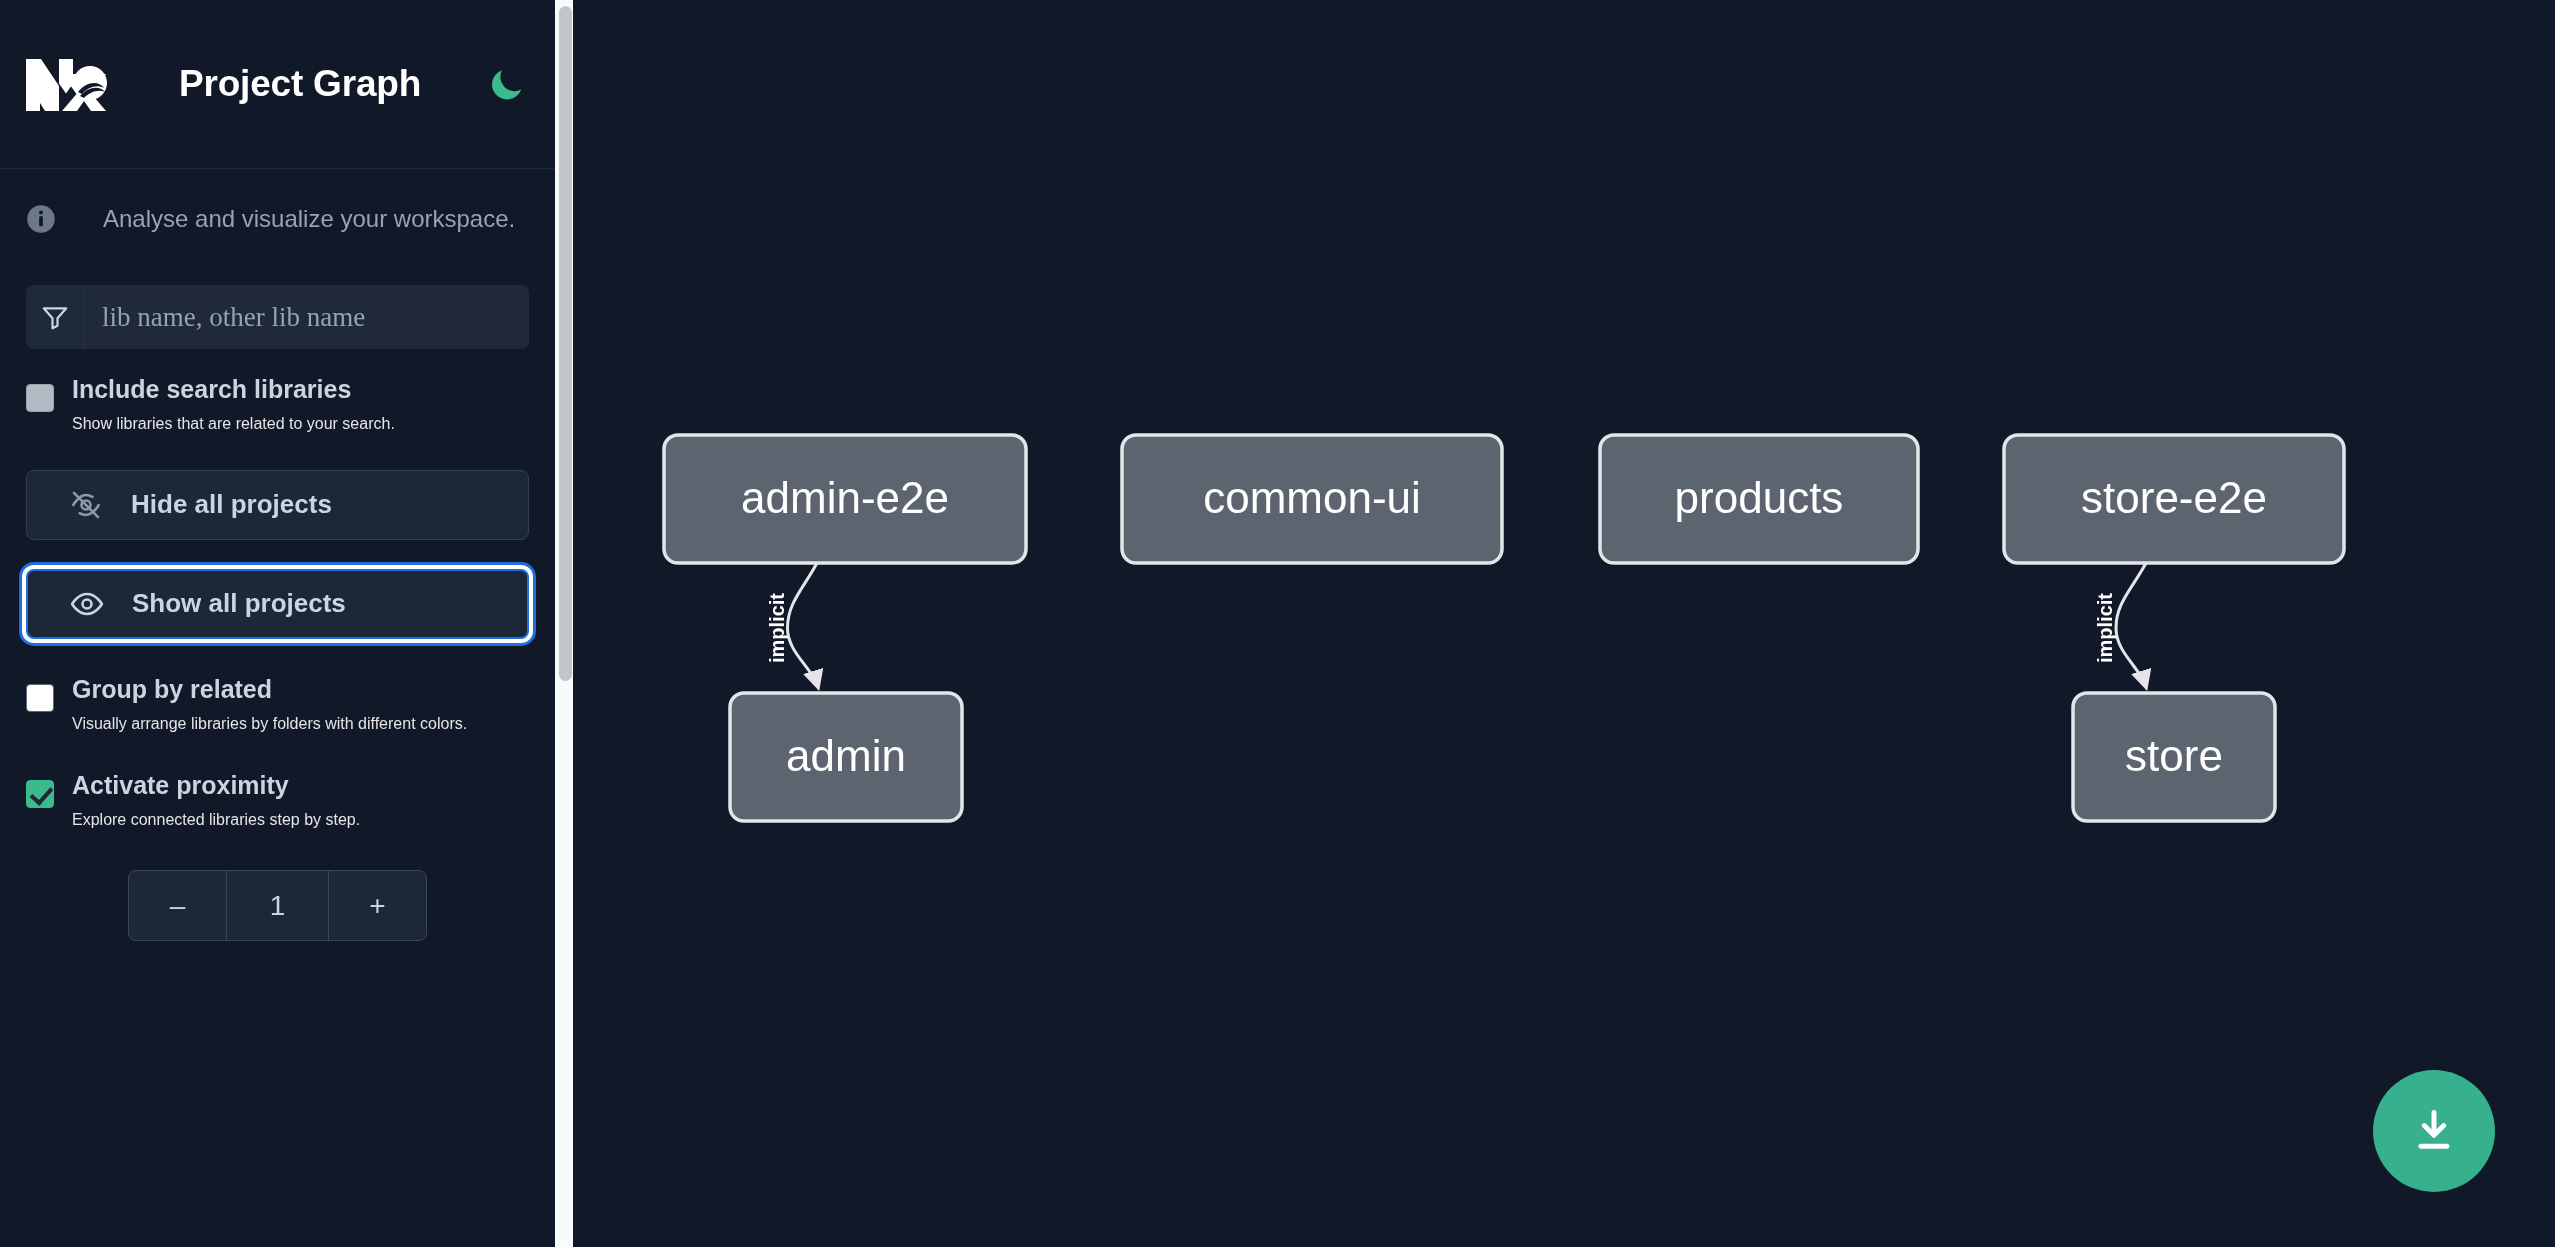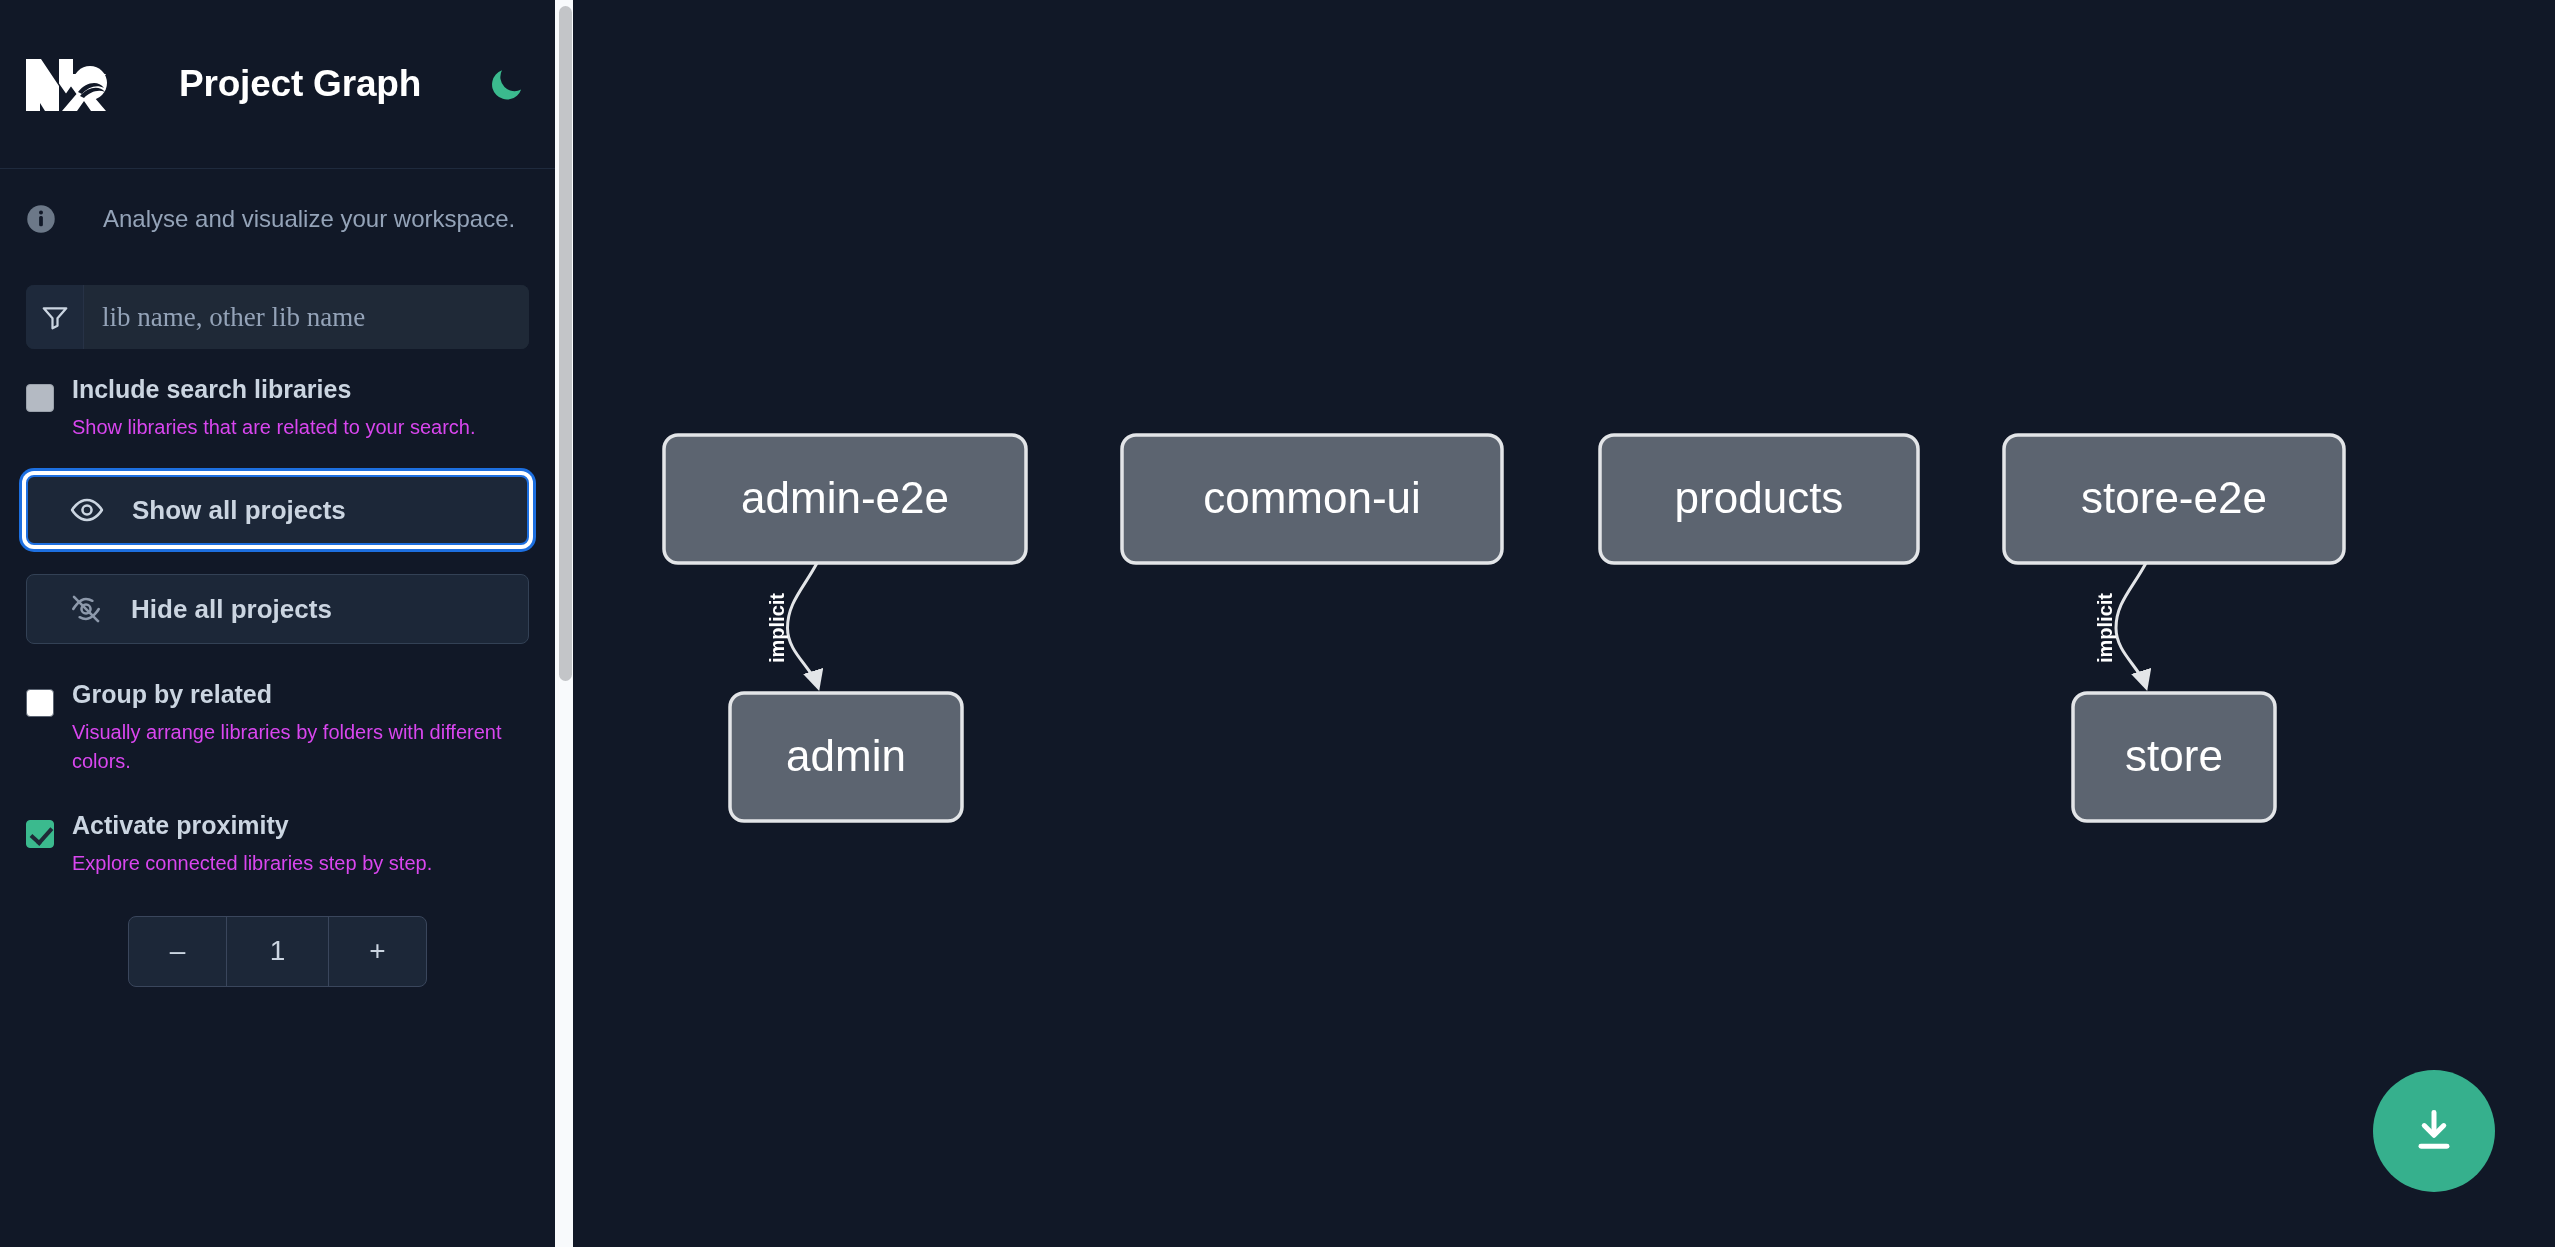--- a/index.html
+++ b/index.html
@@ -149,22 +149,22 @@
   }
   .opt-text { min-width: 0; }
   .opt-title {
     font-size: 25px;
     font-weight: 700;
     color: #cbd5e1;
     line-height: 1.0;
     white-space: nowrap;
   }
   .opt-desc {
-    font-size: 20px;
-    color: #d946ef;
+    font-size: 16px;
+    color: #e5e5e5;
     line-height: 1.42;
     margin-top: 11px;
     max-width: 440px;
   }
 
   
   .btn-stack { margin: 34px 26px 0 26px; }
   .wide-btn {
     width: 503px;
     height: 70px;
@@ -339,39 +339,39 @@
 
     <div class="opt">
       <span class="opt-box cb-gray"></span>
       <span class="opt-text">
         <span class="opt-title" style="display:block">Include search libraries</span>
         <span class="opt-desc" style="display:block">Show libraries that are related to your search.</span>
       </span>
     </div>
 
     <div class="btn-stack">
-      <button class="wide-btn focused">
-        <span class="bicon">
-          <svg width="34" height="34" viewBox="0 0 24 24" fill="none" stroke="#cbd5e1" stroke-width="1.8" stroke-linecap="round" stroke-linejoin="round">
-            <path d="M1.5 12S5.5 5 12 5s10.5 7 10.5 7-4 7-10.5 7S1.5 12 1.5 12Z"></path>
-            <circle cx="12" cy="12" r="3.2"></circle>
-          </svg>
-        </span>
-        <span>Show all projects</span>
-      </button>
       <button class="wide-btn">
         <span class="bicon">
           <svg width="34" height="34" viewBox="0 0 24 24" fill="none" stroke="#8d99ab" stroke-width="1.8" stroke-linecap="round" stroke-linejoin="round">
             <path d="M3 12s4-7 9-7c1.7 0 3.2.5 4.5 1.2M21 12s-4 7-9 7c-1.7 0-3.2-.5-4.5-1.2"></path>
             <circle cx="12" cy="12" r="3.2"></circle>
             <path d="M3.5 3.5 20.5 20.5"></path>
           </svg>
         </span>
         <span>Hide all projects</span>
       </button>
+      <button class="wide-btn focused">
+        <span class="bicon">
+          <svg width="34" height="34" viewBox="0 0 24 24" fill="none" stroke="#cbd5e1" stroke-width="1.8" stroke-linecap="round" stroke-linejoin="round">
+            <path d="M1.5 12S5.5 5 12 5s10.5 7 10.5 7-4 7-10.5 7S1.5 12 1.5 12Z"></path>
+            <circle cx="12" cy="12" r="3.2"></circle>
+          </svg>
+        </span>
+        <span>Show all projects</span>
+      </button>
     </div>
 
     <div class="opt" style="margin-top:38px">
       <span class="opt-box cb-white"></span>
       <span class="opt-text">
         <span class="opt-title" style="display:block">Group by related</span>
         <span class="opt-desc" style="display:block">Visually arrange libraries by folders with different colors.</span>
       </span>
     </div>
 

